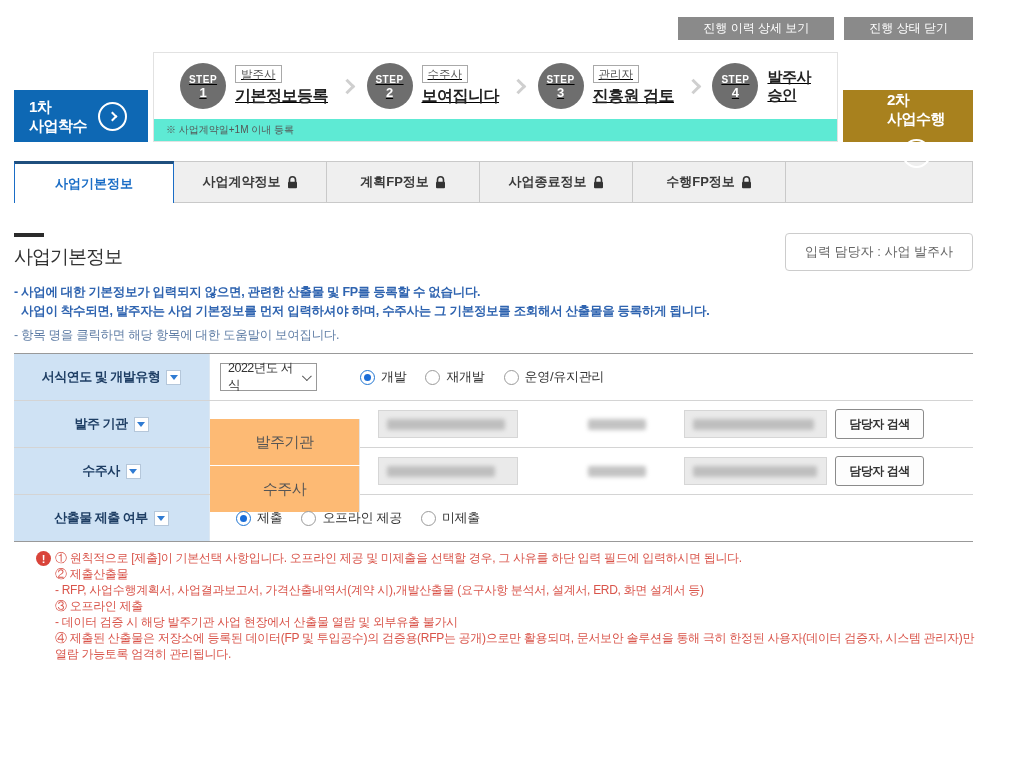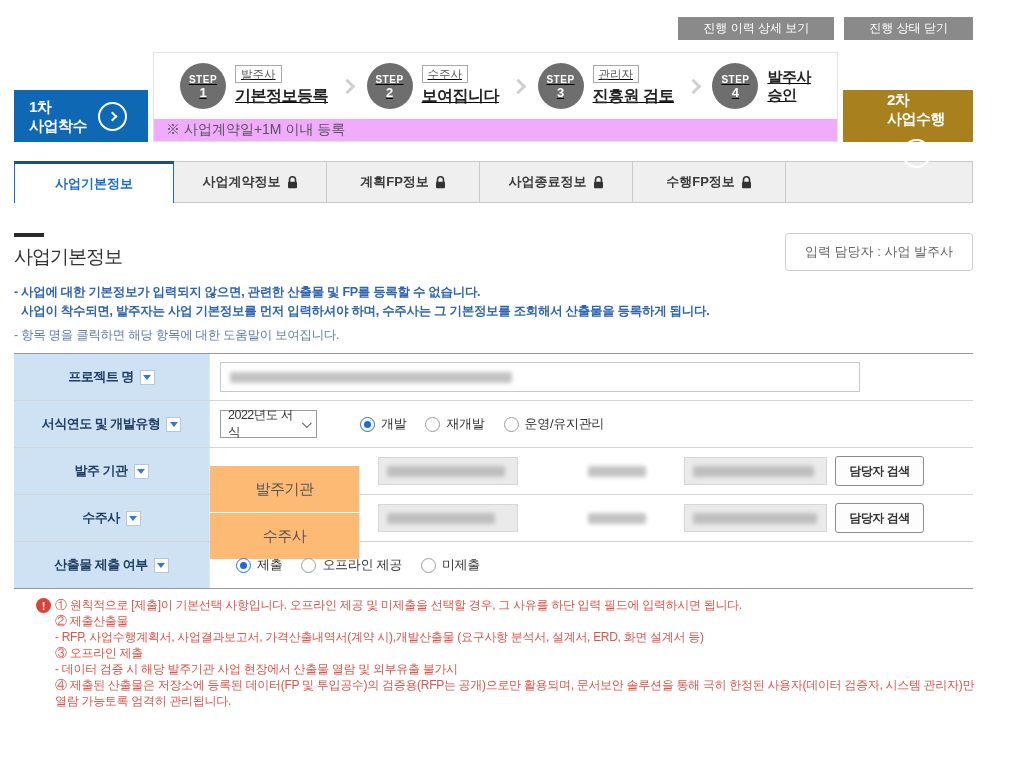--- a/index.html
+++ b/index.html
@@ -34,21 +34,21 @@
   .steps { display:flex; align-items:center; height:66px; padding:0 26px; justify-content:space-between; }
   .step { display:flex; align-items:center; gap:9px;text-decoration:underline; }
   .scircle { width:46px; height:46px; border-radius:50%; background:#6e6e6e; color:#fff; display:flex; flex-direction:column; align-items:center; justify-content:center; flex:none; }
   .scircle .w { font-size:10px; font-weight:bold; letter-spacing:.5px; line-height:12px; }
   .scircle .n { font-size:13px; font-weight:bold; line-height:13px; }
   .scol { display:flex; flex-direction:column; gap:3px; }
   .sbadge { align-self:flex-start; border:1px solid #a9a9a9; background:#fff; color:#555; font-size:11.5px; padding:1px 5px; line-height:14px; }
   .stitle { font-size:16px; font-weight:bold; color:#222; letter-spacing:-0.5px; white-space:nowrap; }
   .stitle2 { font-size:15px; font-weight:bold; color:#222; line-height:18px; letter-spacing:-0.5px; }
   .chev { width:11px; height:11px; border-top:3px solid #cfcfcf; border-right:3px solid #cfcfcf; transform:rotate(45deg); flex:none; }
-  .note-strip { position:absolute; left:0; right:0; bottom:0; height:22px; background:#f0abfc; font-size:14px; color:#555; display:flex; align-items:center; padding-left:12px; }
+  .note-strip { position:absolute; left:0; right:0; bottom:0; height:22px; background:#5eead4; font-size:10px; color:#555; display:flex; align-items:center; padding-left:12px; }
 
   
   .tabbar { display:flex; margin-top:19px; height:42px; }
   .tab2 { width:153px; background:#efefef; border:1px solid #c9c9c9; border-left:none; display:flex; align-items:center; justify-content:center; gap:6px; font-size:13px; font-weight:bold; color:#3a3a3a; }
   .tab2.active { width:160px; background:#fff; color:#1a6dc6; border-top:3px solid #1f4f7e; border-left:1px solid #1a6dc6; border-right:1px solid #1a6dc6; border-bottom:none; }
   .tab2-filler { flex:1; background:#efefef; border:1px solid #c9c9c9; border-left:none; }
   .lock { width:11px; height:13px; flex:none; }
 
   
   .sec { position:relative; margin-top:30px; }
@@ -218,31 +218,20 @@
     </div>
 
     <div class="notes">
       <div class="n1">- 사업에 대한 기본정보가 입력되지 않으면, 관련한 산출물 및 FP를 등록할 수 없습니다.</div>
       <div class="n2">사업이 착수되면, 발주자는 사업 기본정보를 먼저 입력하셔야 하며, 수주사는 그 기본정보를 조회해서 산출물을 등록하게 됩니다.</div>
       <div class="n3">- 항목 명을 클릭하면 해당 항목에 대한 도움말이 보여집니다.</div>
     </div>
 
     <div class="ftable">
 
-      <div class="frow">
-        <div class="flabel">
-          <span>프로젝트 명</span>
-          <span class="mark"></span>
-        </div>
-        <div class="fcontent">
-          <div class="tinput">
-            <span class="blur" style="width:282px;"></span>
-          </div>
-        </div>
-      </div>
 
       <div class="frow">
         <div class="flabel">
           <span>서식연도 및 개발유형</span>
           <span class="mark"></span>
         </div>
         <div class="fcontent">
           <div class="sel">
             <span>2022년도 서식</span>
             <span class="sel-chev"></span>

